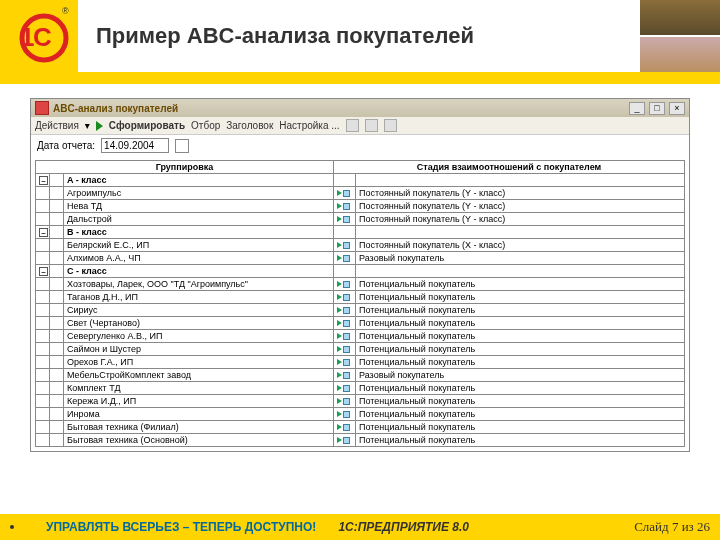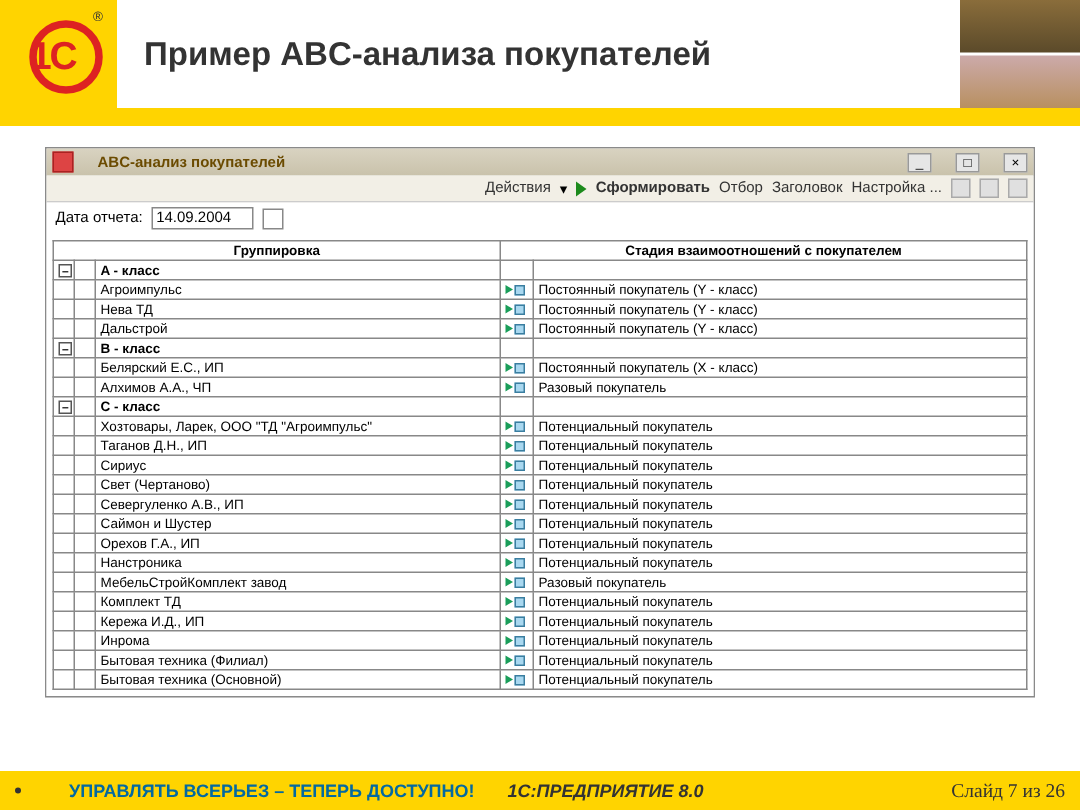--- a/index.html
+++ b/index.html
@@ -62,21 +62,21 @@
     margin: 14px 30px 0 30px;
     border: 1px solid #8a8a8a;
     background: #eee;
     font-size: 10px;
   }
   .app-titlebar {
     background: linear-gradient(#d9d3c1,#c9c2ab);
     padding: 2px 4px;
     display: flex;
     align-items: center;
-    gap: 16px;
+    gap: 4px;
   }
   .app-titlebar .wicon {
     width: 14px; height: 14px;
     background: #d44;
     border: 1px solid #a22;
   }
   .app-titlebar .wtitle {
     flex: 1;
     color: #6b4b00;
     font-weight: bold;
@@ -90,21 +90,20 @@
     font-size: 9px;
     cursor: pointer;
   }
   .toolbar {
     background: #f2efe6;
     padding: 2px 4px;
     display: flex;
     align-items: center;
     gap: 6px;
     border-bottom: 1px solid #ccc;
-    justify-content: flex-end;
   }
   .toolbar .tbtn { color: #333; cursor: pointer; }
   .toolbar .playicon {
     width: 0; height: 0;
     border-left: 7px solid #1c8a1c;
     border-top: 5px solid transparent;
     border-bottom: 5px solid transparent;
   }
   .toolbar .smallicon {
     width: 13px; height: 13px;
@@ -422,30 +421,20 @@
             <td>Орехов Г.А., ИП</td>
             <td><span class="rowico">
                 <span class="arrow"></span>
                 <span class="sq"></span>
               </span></td>
             <td>Потенциальный покупатель</td>
           </tr>
           <tr>
             <td></td>
             <td></td>
-            <td>Нанстроника</td>
-            <td><span class="rowico">
-                <span class="arrow"></span>
-                <span class="sq"></span>
-              </span></td>
-            <td>Потенциальный покупатель</td>
-          </tr>
-          <tr>
-            <td></td>
-            <td></td>
             <td>МебельСтройКомплект завод</td>
             <td><span class="rowico">
                 <span class="arrow"></span>
                 <span class="sq"></span>
               </span></td>
             <td>Разовый покупатель</td>
           </tr>
           <tr>
             <td></td>
             <td></td>

